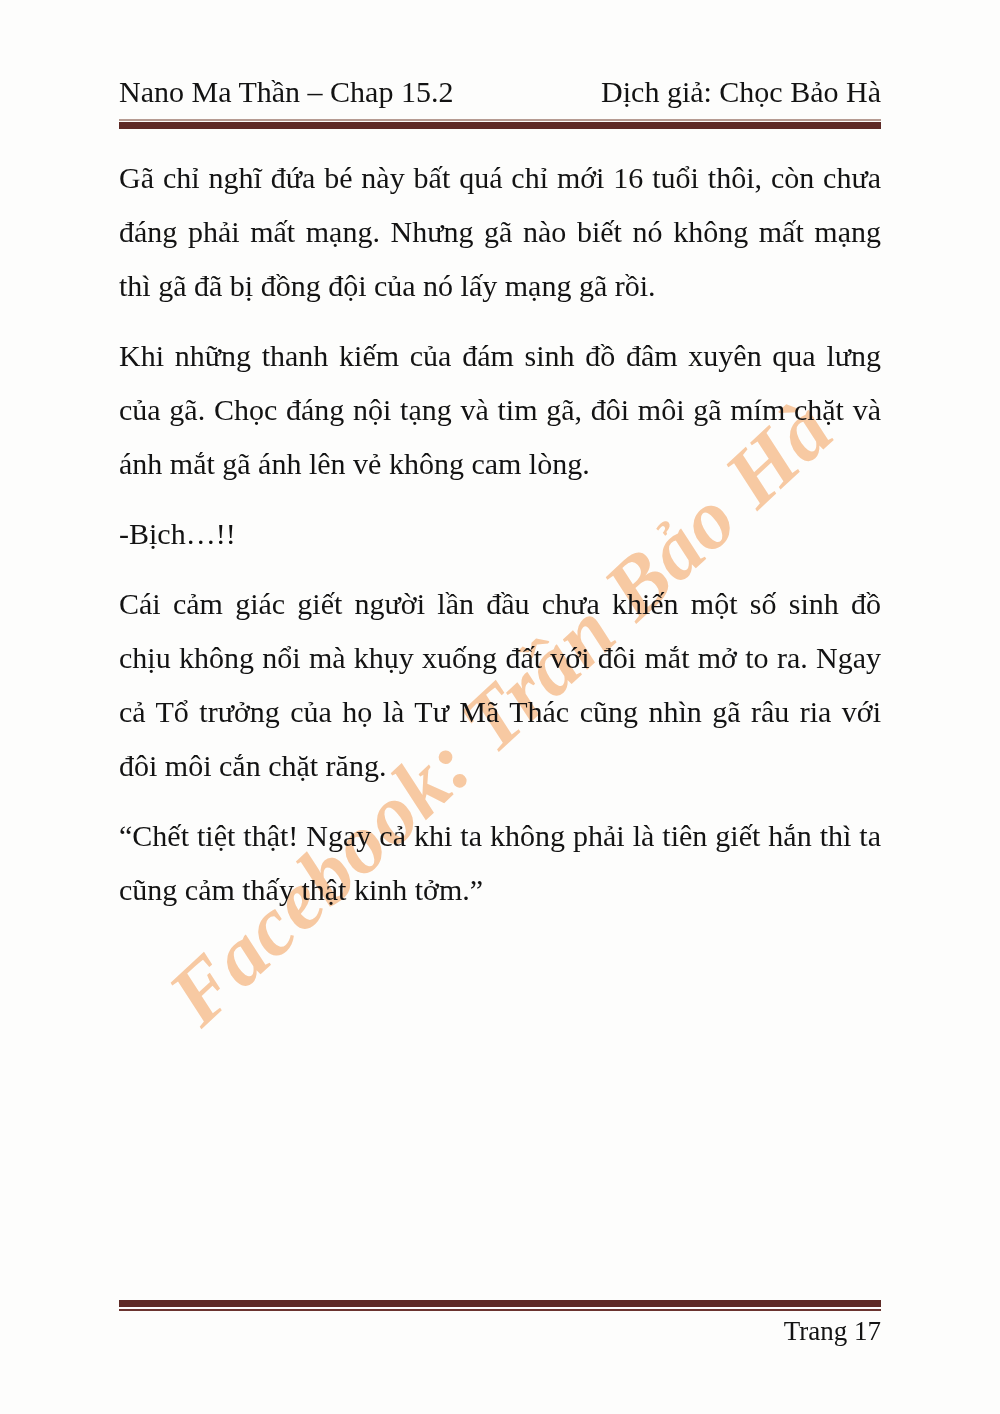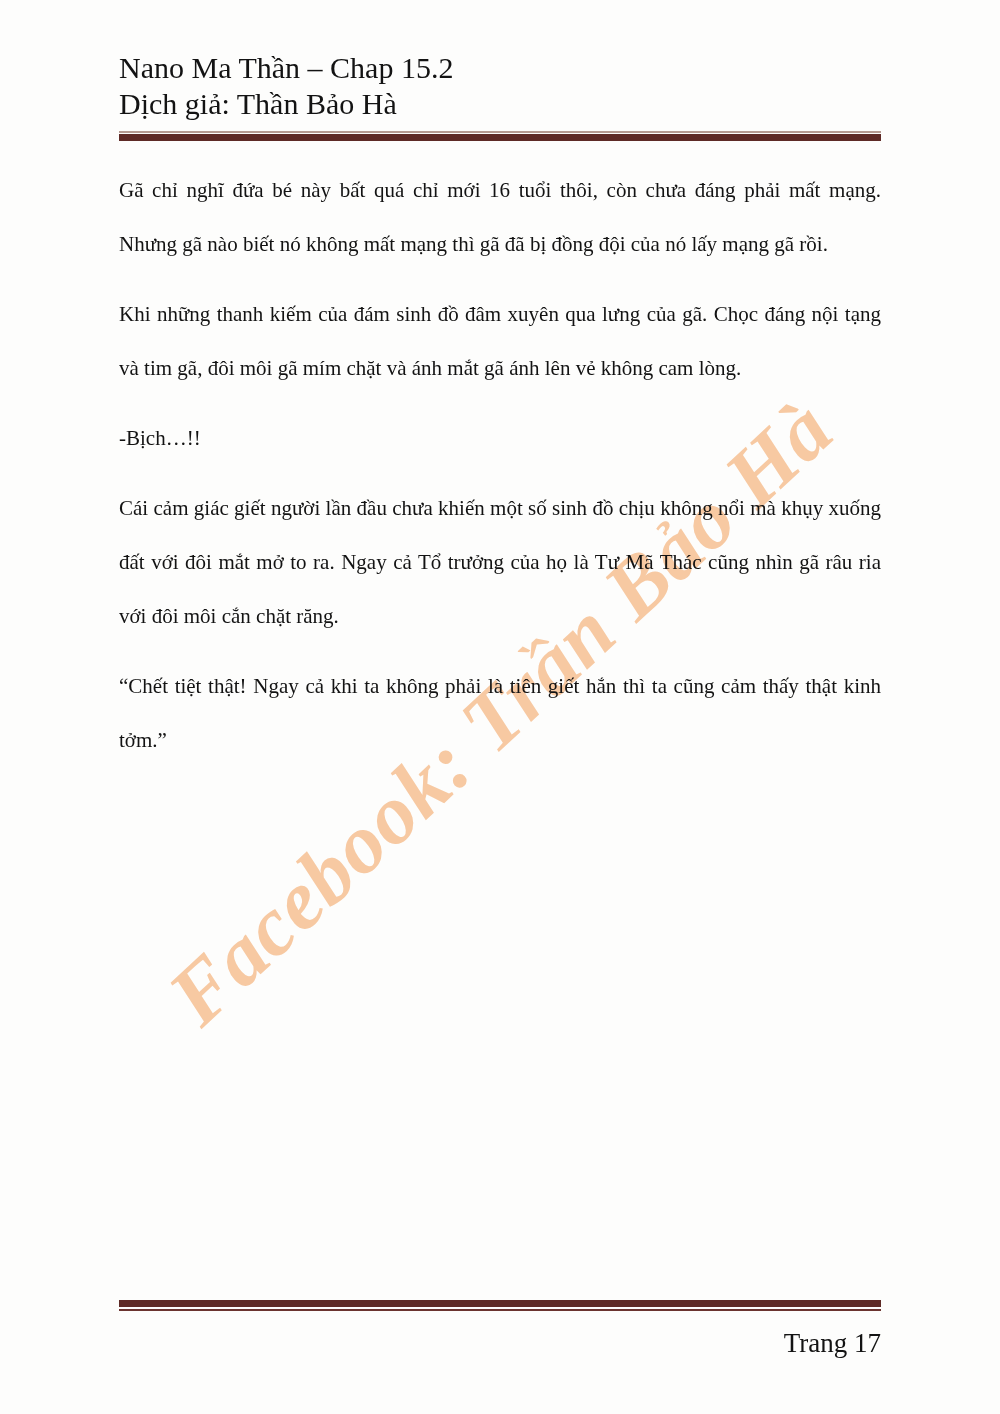--- a/index.html
+++ b/index.html
@@ -32,61 +32,60 @@
   }
   .content {
     position: absolute;
     left: 119px; right: 119px; top: 0;
     z-index: 2;
   }
   .header-row {
     display: flex;
     justify-content: space-between;
     align-items: baseline;
-    margin-top: 50px;
+    margin-top: 74px;
     font-size: 30px;
     line-height: 36px;
-    flex-direction: column;
   }
   .rule { margin-top: 9px; }
   .rule .thin-light { height: 2px; background: #b69b92; margin-bottom: 1px; }
   .rule .thick-dark { height: 7px; background: #5e2a26; }
   .body-text { margin-top: 22px; }
   .body-text p {
     margin: 0 0 16px 0;
-    font-size: 21px;
+    font-size: 30px;
     line-height: 54px;
     text-align: justify;
   }
   .footer {
     position: absolute;
     left: 119px; right: 119px;
     top: 1300px;
     z-index: 2;
   }
   .footer .thick-dark { height: 7px; background: #5e2a26; margin-bottom: 2px; }
   .footer .thin-dark { height: 2px; background: #6b3430; }
   .page-number {
     text-align: right;
     font-size: 27px;
-    margin-top: 17px;
+    margin-top: 5px;
   }
 </style>
 </head>
 <body>
 
 <div class="page">
 
   <div class="watermark">Facebook: Trần Bảo Hà</div>
 
   <div class="content">
 
     <div class="header-row">
       <span>Nano Ma Thần – Chap 15.2</span>
-      <span>Dịch giả: Thần Bảo Hà</span>
+      <span>Dịch giả: Chọc Bảo Hà</span>
     </div>
 
     <div class="rule">
       <div class="thin-light"></div>
       <div class="thick-dark"></div>
     </div>
 
     <div class="body-text">
       <p>Gã chỉ nghĩ đứa bé này bất quá chỉ mới 16 tuổi thôi, còn chưa đáng phải mất mạng. Nhưng gã nào biết nó không mất mạng thì gã đã bị đồng đội của nó lấy mạng gã rồi.</p>
       <p>Khi những thanh kiếm của đám sinh đồ đâm xuyên qua lưng của gã. Chọc đáng nội tạng và tim gã, đôi môi gã mím chặt và ánh mắt gã ánh lên vẻ không cam lòng.</p>

